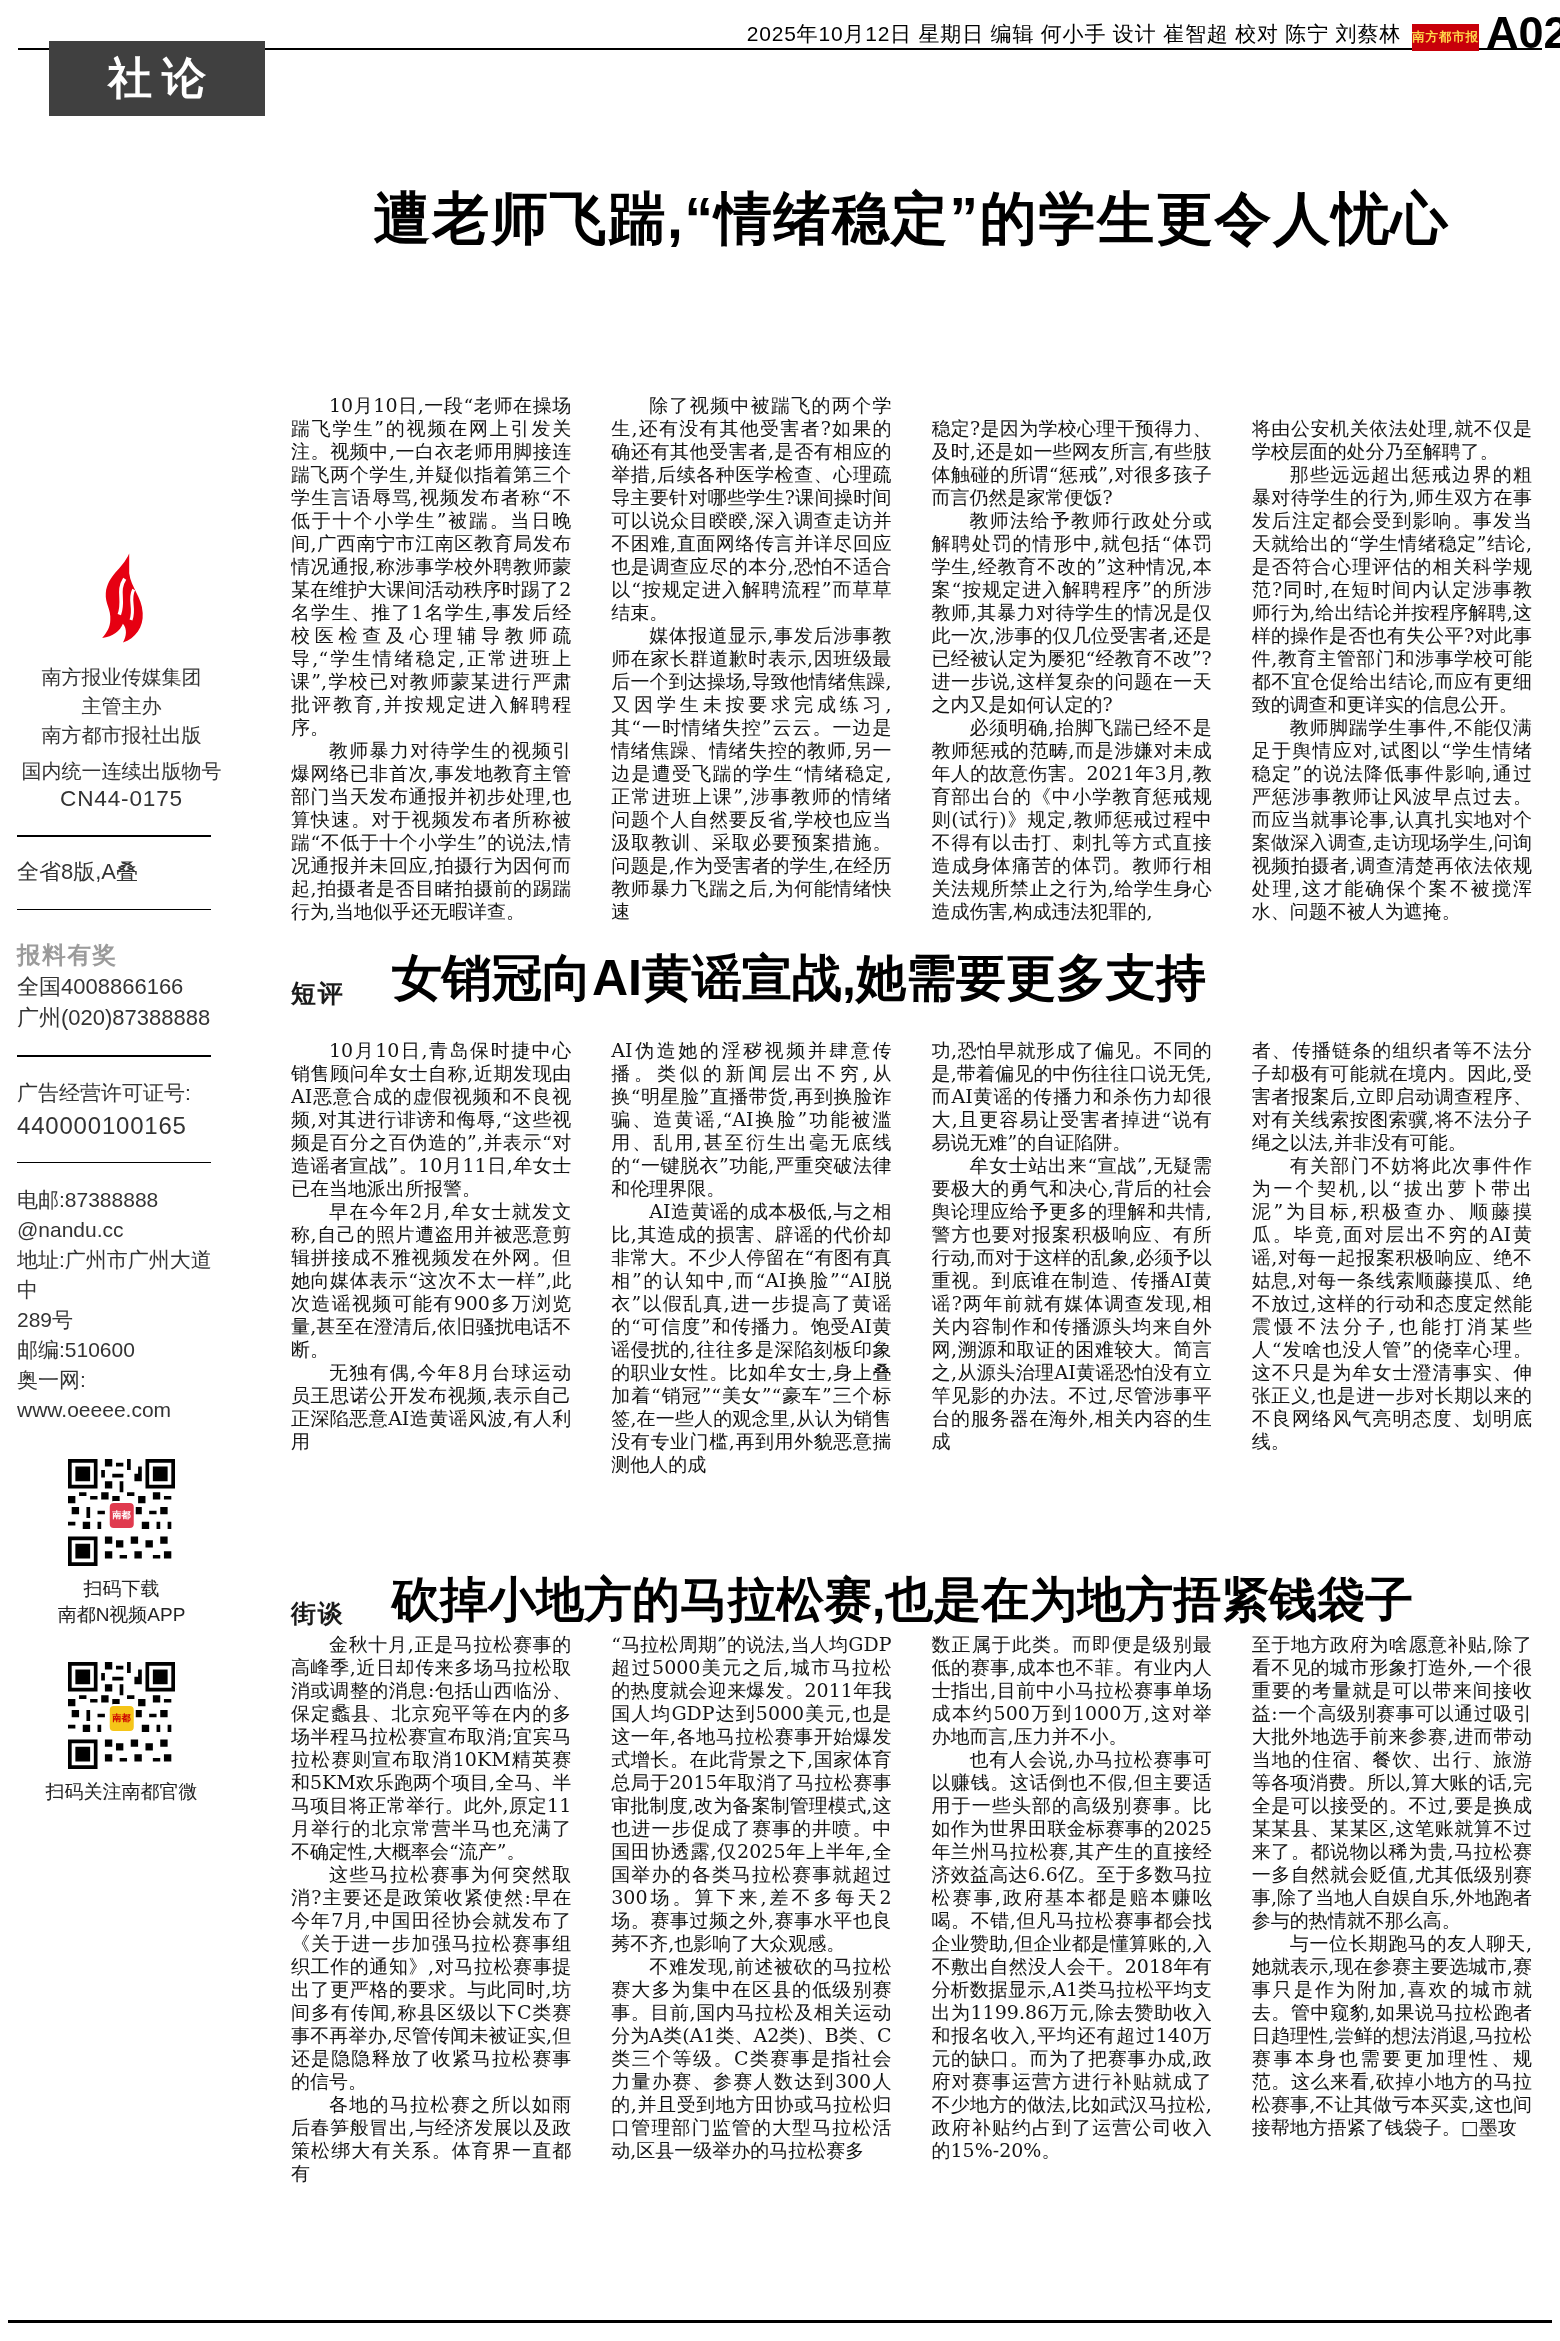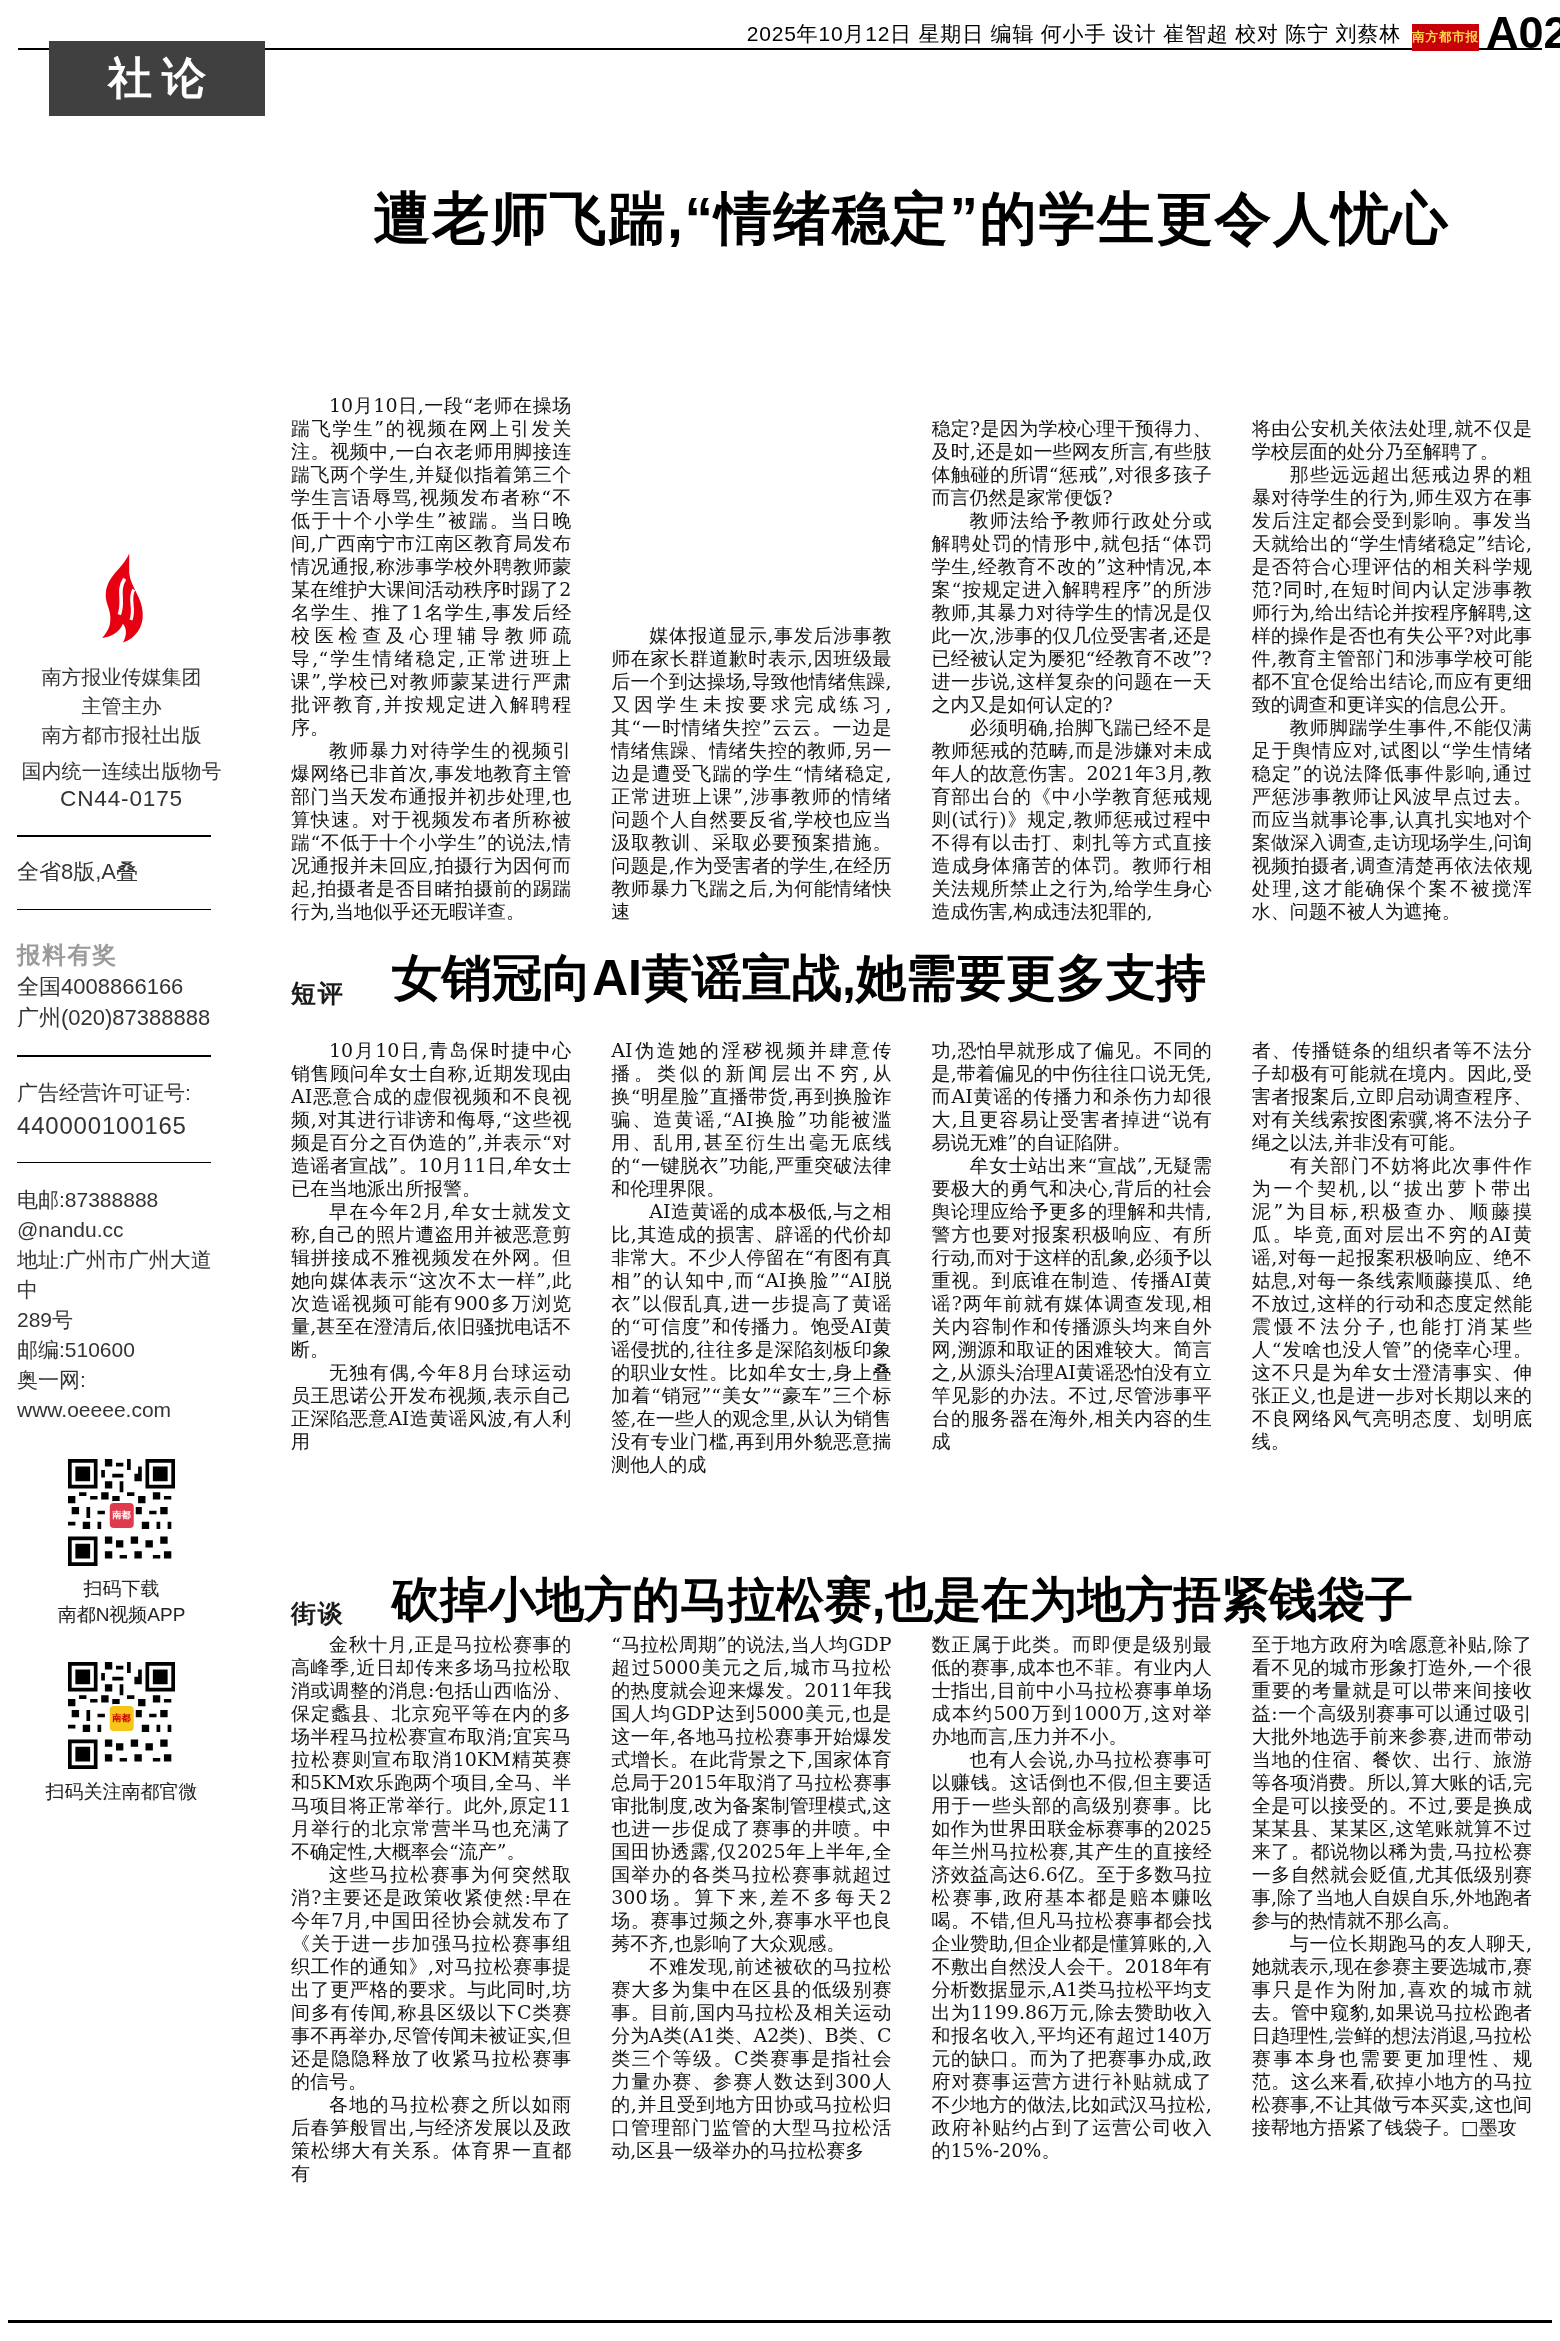--- a/index.html
+++ b/index.html
@@ -142,20 +142,21 @@
     </div>
   </div>
 
   <h1 class="a1-title">遭老师飞踹,“情绪稳定”的学生更令人忧心</h1>
   <div class="body-cols a1-body">
     <div class="col">
         <p class="para ind">10月10日,一段“老师在操场踹飞学生”的视频在网上引发关注。视频中,一白衣老师用脚接连踹飞两个学生,并疑似指着第三个学生言语辱骂,视频发布者称“不低于十个小学生”被踹。当日晚间,广西南宁市江南区教育局发布情况通报,称涉事学校外聘教师蒙某在维护大课间活动秩序时踢了2名学生、推了1名学生,事发后经校医检查及心理辅导教师疏导,“学生情绪稳定,正常进班上课”,学校已对教师蒙某进行严肃批评教育,并按规定进入解聘程序。</p>
         <p class="para ind">教师暴力对待学生的视频引爆网络已非首次,事发地教育主管部门当天发布通报并初步处理,也算快速。对于视频发布者所称被踹“不低于十个小学生”的说法,情况通报并未回应,拍摄行为因何而起,拍摄者是否目睹拍摄前的踢踹行为,当地似乎还无暇详查。</p>
       </div>
     <div class="col">
+        <p class="para ind">除了视频中被踹飞的两个学生,还有没有其他受害者?如果的确还有其他受害者,是否有相应的举措,后续各种医学检查、心理疏导主要针对哪些学生?课间操时间可以说众目睽睽,深入调查走访并不困难,直面网络传言并详尽回应也是调查应尽的本分,恐怕不适合以“按规定进入解聘流程”而草草结束。</p>
         <p class="para ind">媒体报道显示,事发后涉事教师在家长群道歉时表示,因班级最后一个到达操场,导致他情绪焦躁,又因学生未按要求完成练习,其“一时情绪失控”云云。一边是情绪焦躁、情绪失控的教师,另一边是遭受飞踹的学生“情绪稳定,正常进班上课”,涉事教师的情绪问题个人自然要反省,学校也应当汲取教训、采取必要预案措施。问题是,作为受害者的学生,在经历教师暴力飞踹之后,为何能情绪快速</p>
       </div>
     <div class="col">
         <p class="para">稳定?是因为学校心理干预得力、及时,还是如一些网友所言,有些肢体触碰的所谓“惩戒”,对很多孩子而言仍然是家常便饭?</p>
         <p class="para ind">教师法给予教师行政处分或解聘处罚的情形中,就包括“体罚学生,经教育不改的”这种情况,本案“按规定进入解聘程序”的所涉教师,其暴力对待学生的情况是仅此一次,涉事的仅几位受害者,还是已经被认定为屡犯“经教育不改”?进一步说,这样复杂的问题在一天之内又是如何认定的?</p>
         <p class="para ind">必须明确,抬脚飞踹已经不是教师惩戒的范畴,而是涉嫌对未成年人的故意伤害。2021年3月,教育部出台的《中小学教育惩戒规则(试行)》规定,教师惩戒过程中不得有以击打、刺扎等方式直接造成身体痛苦的体罚。教师行相关法规所禁止之行为,给学生身心造成伤害,构成违法犯罪的,</p>
       </div>
     <div class="col">
         <p class="para">将由公安机关依法处理,就不仅是学校层面的处分乃至解聘了。</p>
         <p class="para ind">那些远远超出惩戒边界的粗暴对待学生的行为,师生双方在事发后注定都会受到影响。事发当天就给出的“学生情绪稳定”结论,是否符合心理评估的相关科学规范?同时,在短时间内认定涉事教师行为,给出结论并按程序解聘,这样的操作是否也有失公平?对此事件,教育主管部门和涉事学校可能都不宜仓促给出结论,而应有更细致的调查和更详实的信息公开。</p>

